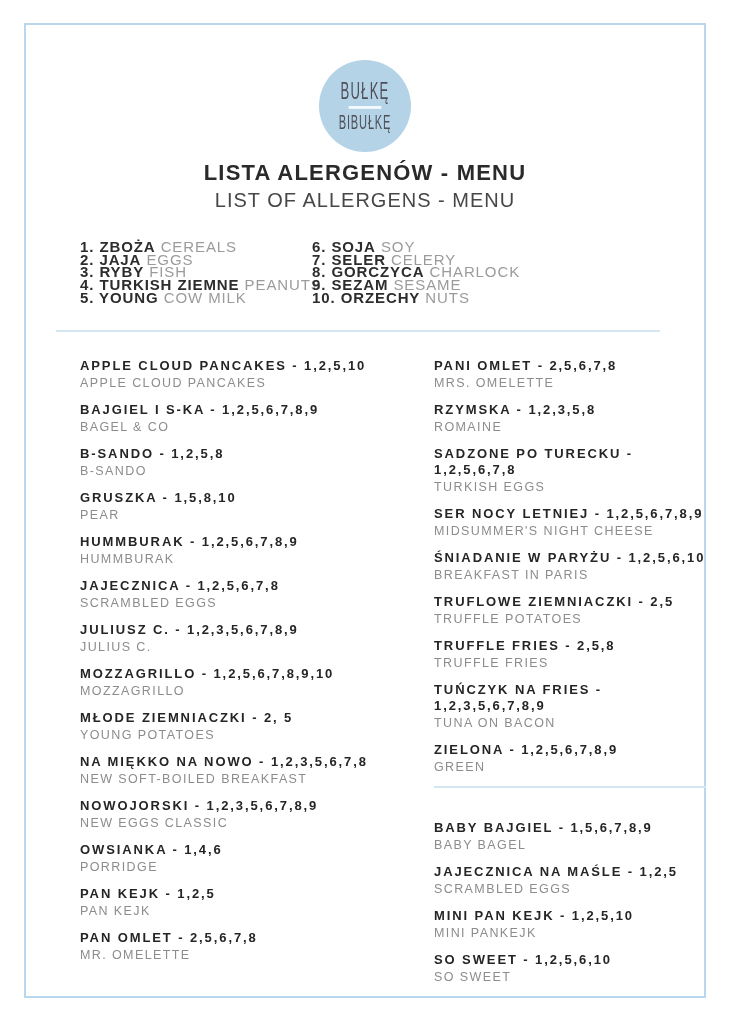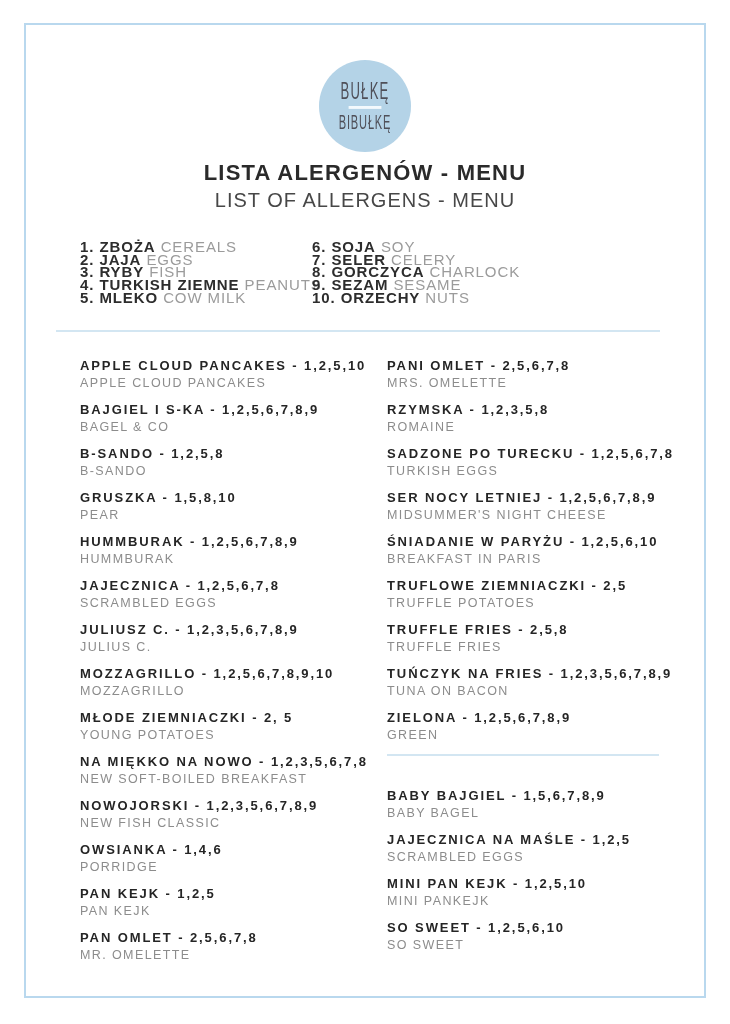--- a/index.html
+++ b/index.html
@@ -24,21 +24,21 @@
   .legend { display:grid; grid-template-columns:232px auto; margin:29px 0 0 54px; }
   .legend-row { font-size:15px; line-height:12.7px; letter-spacing:0.9px; white-space:nowrap; }
   .legend-pl { font-weight:700; color:#2d2d2d; }
   .legend-en { font-weight:400; color:#9b9b9b; }
 
   
   .main-divider { height:2px; background:#d3e6f2; margin:25px 0 0 30px; width:604px; }
   .kids-divider { height:2px; background:#d3e6f2; width:272px; margin:10px 0 32px 0; }
 
   
-  .menu { display:grid; grid-template-columns:307px auto; margin:26px 0 0 54px; align-items:start; }
+  .menu { display:grid; grid-template-columns:307px auto; margin:26px 0 0 54px; align-items:start;gap:47px; }
   .item { margin-bottom:11px; }
   .item-title { font-size:13px; font-weight:700; letter-spacing:1.9px; color:#252525; line-height:16px; }
   .item-sub { font-size:12.5px; font-weight:400; letter-spacing:1.4px; color:#8c8c8c; line-height:16px; margin-top:1px; }
 </style>
 </head>
 <body>
 
 <div class="page">
   <div class="frame">
 
@@ -57,21 +57,21 @@
       <div class="legend-col">
 
           <div class="legend-row"><span class="legend-pl"><span>1.</span> <span>ZBOŻA</span></span> <span class="legend-en">CEREALS</span></div>
 
           <div class="legend-row"><span class="legend-pl"><span>2.</span> <span>JAJA</span></span> <span class="legend-en">EGGS</span></div>
 
           <div class="legend-row"><span class="legend-pl"><span>3.</span> <span>RYBY</span></span> <span class="legend-en">FISH</span></div>
 
           <div class="legend-row"><span class="legend-pl"><span>4.</span> <span>TURKISH ZIEMNE</span></span> <span class="legend-en">PEANUTS</span></div>
 
-          <div class="legend-row"><span class="legend-pl"><span>5.</span> <span>MLEKO</span></span> <span class="legend-en">COW MILK</span></div>
+          <div class="legend-row"><span class="legend-pl"><span>5.</span> <span>YOUNG</span></span> <span class="legend-en">COW MILK</span></div>
         </div>
       <div class="legend-col">
 
           <div class="legend-row"><span class="legend-pl"><span>6.</span> <span>SOJA</span></span> <span class="legend-en">SOY</span></div>
 
           <div class="legend-row"><span class="legend-pl"><span>7.</span> <span>SELER</span></span> <span class="legend-en">CELERY</span></div>
 
           <div class="legend-row"><span class="legend-pl"><span>8.</span> <span>GORCZYCA</span></span> <span class="legend-en">CHARLOCK</span></div>
 
           <div class="legend-row"><span class="legend-pl"><span>9.</span> <span>SEZAM</span></span> <span class="legend-en">SESAME</span></div>
@@ -130,21 +130,21 @@
             <div class="item-sub">YOUNG POTATOES</div>
           </div>
 
           <div class="item">
             <div class="item-title"><span>NA MIĘKKO NA NOWO</span><span class="sep"> - </span><span>1,2,3,5,6,7,8</span></div>
             <div class="item-sub">NEW SOFT-BOILED BREAKFAST</div>
           </div>
 
           <div class="item">
             <div class="item-title"><span>NOWOJORSKI</span><span class="sep"> - </span><span>1,2,3,5,6,7,8,9</span></div>
-            <div class="item-sub">NEW FISH CLASSIC</div>
+            <div class="item-sub">NEW EGGS CLASSIC</div>
           </div>
 
           <div class="item">
             <div class="item-title"><span>OWSIANKA</span><span class="sep"> - </span><span>1,4,6</span></div>
             <div class="item-sub">PORRIDGE</div>
           </div>
 
           <div class="item">
             <div class="item-title"><span>PAN KEJK</span><span class="sep"> - </span><span>1,2,5</span></div>
             <div class="item-sub">PAN KEJK</div>

